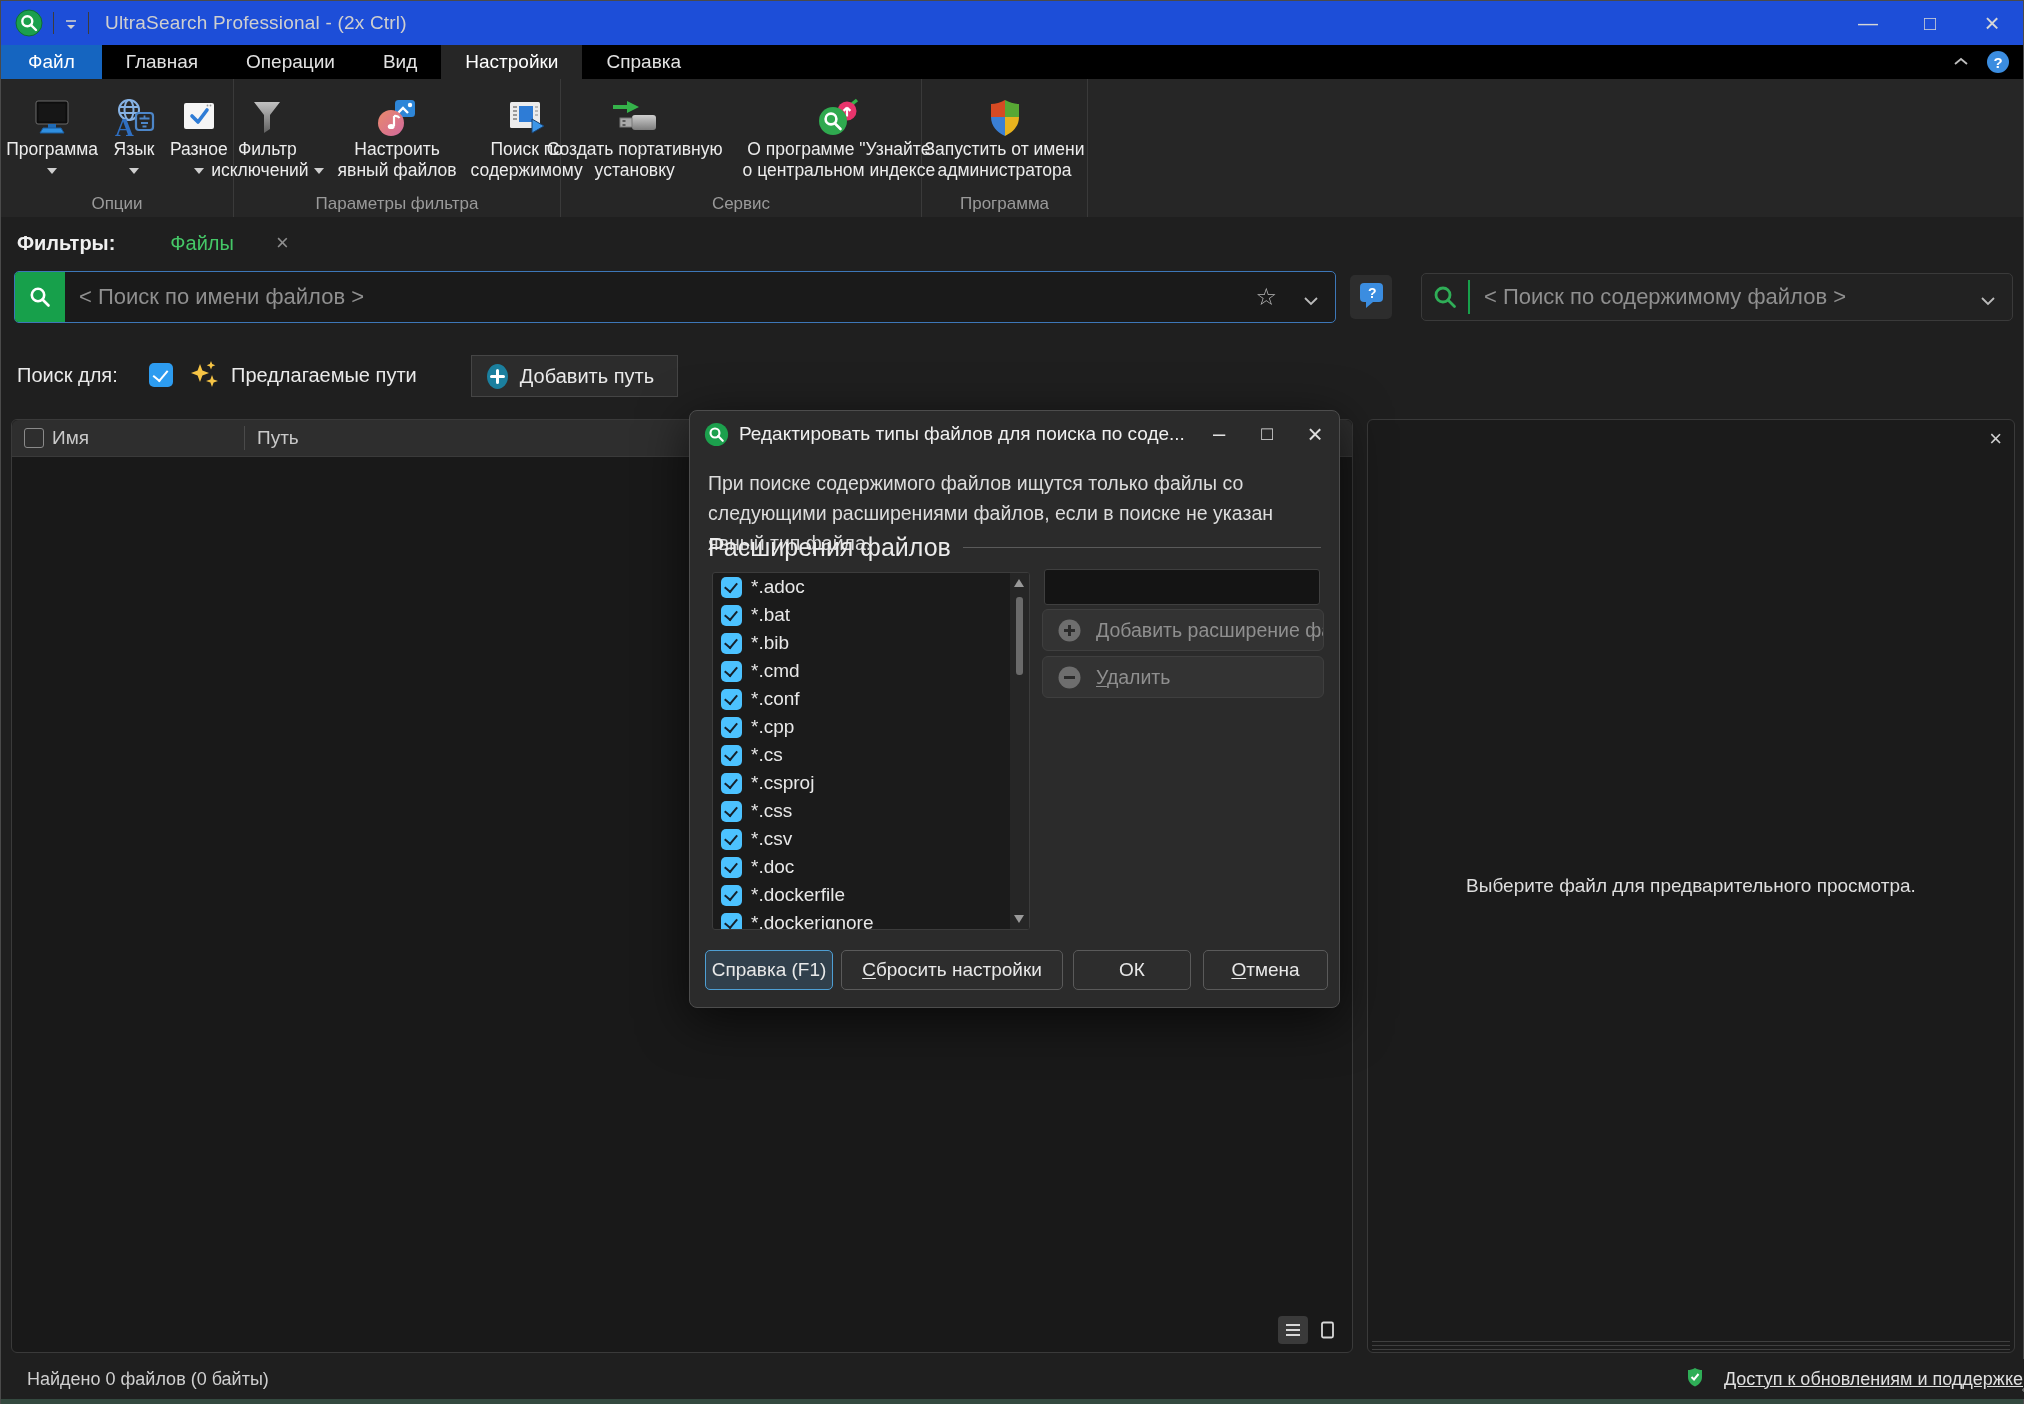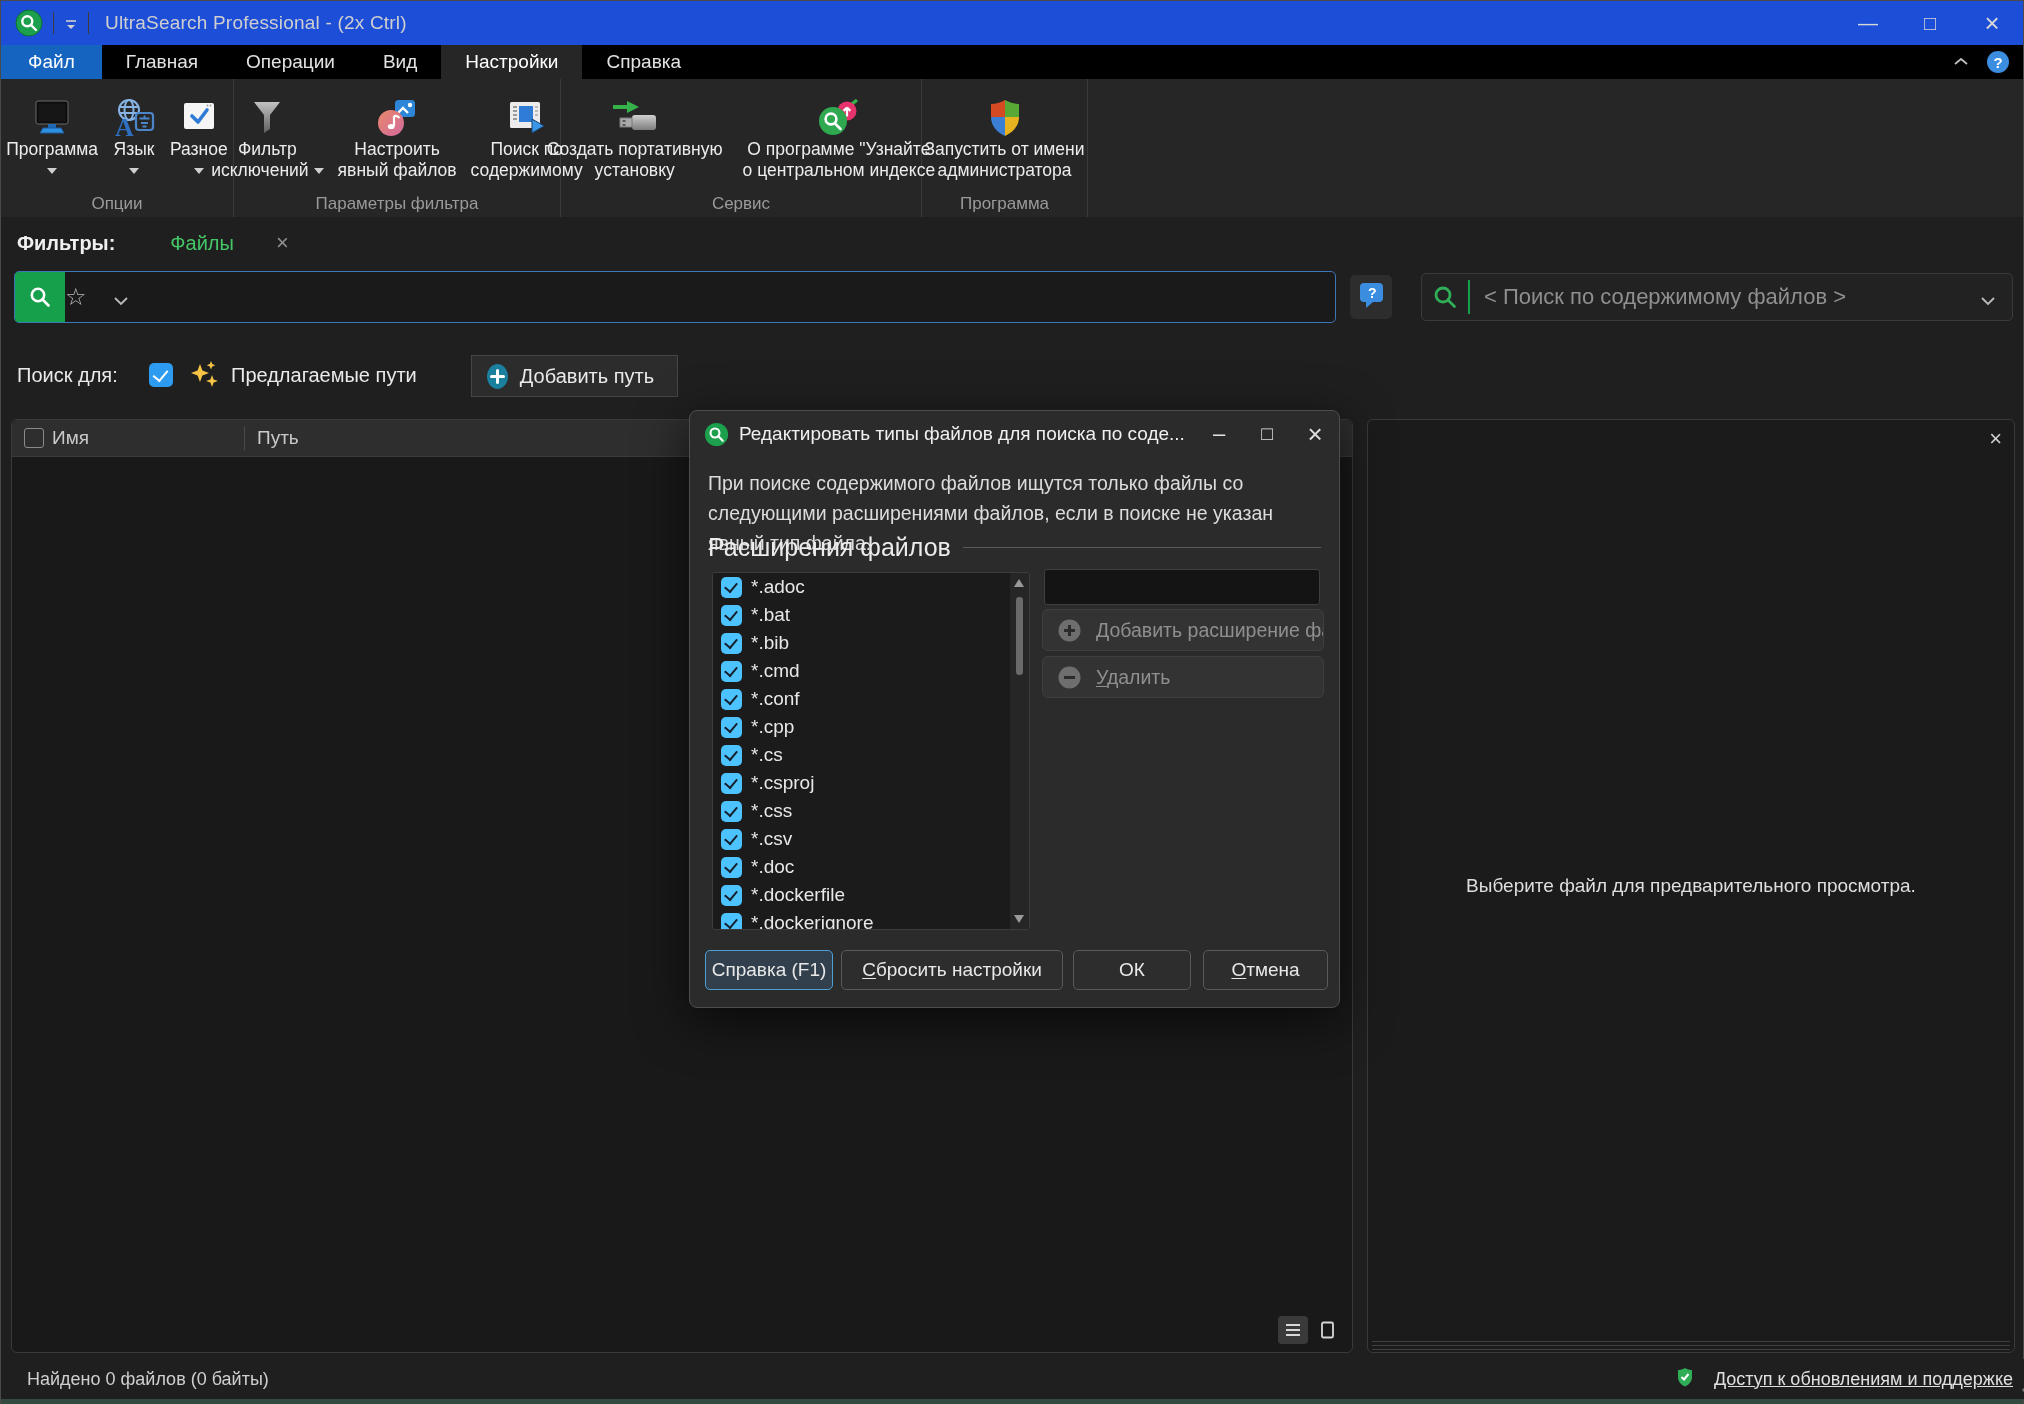--- a/index.html
+++ b/index.html
@@ -80,21 +80,21 @@
   .vt.active{background:#3a3a3a;}
   .right-panel{position:absolute;left:1366px;top:418px;width:648px;height:934px;background:#1b1b1b;
                border:1px solid #3a3a3a;border-radius:6px;box-sizing:border-box;}
   .preview-close{position:absolute;top:6px;right:12px;font-size:22px;color:#cfcfcf;}
   .preview-msg{position:absolute;left:0;right:0;top:455px;text-align:center;font-size:19px;color:#dedede;}
   .preview-splitter{position:absolute;left:4px;right:4px;bottom:2px;height:9px;
         background:repeating-linear-gradient(#3f3f3f 0 1px,transparent 1px 4px);}
   
   .statusbar{position:absolute;left:0;top:1358px;width:100%;height:40px;background:#1f1f1f;display:flex;align-items:center;padding-left:16px;}
   .status-left{margin-left:10px;font-size:18px;color:#cfcfcf;}
-  .status-right{margin-left:auto;margin-right:26px;display:flex;align-items:center;gap:20px;}
+  .status-right{margin-left:auto;margin-right:16px;display:flex;align-items:center;gap:20px;}
   .status-link{font-size:18px;color:#e0e0e0;text-decoration:underline;}
   .grip{position:absolute;right:4px;bottom:6px;width:14px;height:14px;
         background:radial-gradient(circle at 3px 11px,#6a6a6a 1.5px,transparent 2px),
                    radial-gradient(circle at 9px 11px,#6a6a6a 1.5px,transparent 2px),
                    radial-gradient(circle at 9px 5px,#6a6a6a 1.5px,transparent 2px);}
   .bottom-strip{position:absolute;left:0;top:1398px;width:100%;height:6px;background:#34493f;}
   
   .dialog{position:absolute;left:688px;top:409px;width:651px;height:598px;background:#2b2b2b;
           border:1px solid #4d4d4d;border-radius:8px;box-shadow:0 12px 50px rgba(0,0,0,.65);box-sizing:border-box;z-index:10;}
   .dlg-title{height:46px;display:flex;align-items:center;}
@@ -381,20 +381,21 @@
   </div>
 
   <div class="searchrow">
     <div class="search-box sb1">
       <span class="green-sq">
         <svg width="26" height="26" viewBox="0 0 26 26">
             <circle cx="11" cy="11" r="6.2" fill="none" stroke="#fff" stroke-width="2.6"></circle>
             <path d="M15.5 15.5l6 6" stroke="#fff" stroke-width="2.6" stroke-linecap="round"></path>
           </svg>
       </span>
+      <input class="search-input" placeholder="&lt; Поиск по имени файлов &gt;" style="">
       <span class="star">☆</span>
       <span class="chev">
         <svg width="16" height="10" viewBox="0 0 16 10">
             <path d="M2 2l6 6 6-6" stroke="#bbb" stroke-width="1.8" fill="none"></path>
           </svg>
       </span>
     </div>
     <div class="help-btn">
       <span>
         <svg width="30" height="30" viewBox="0 0 30 30">

